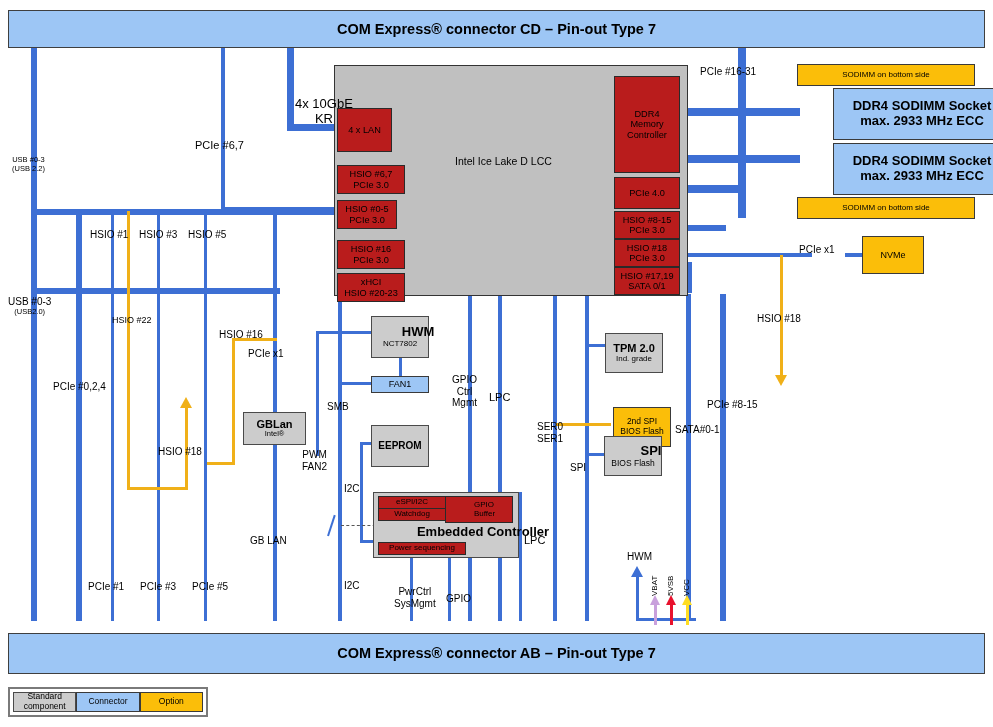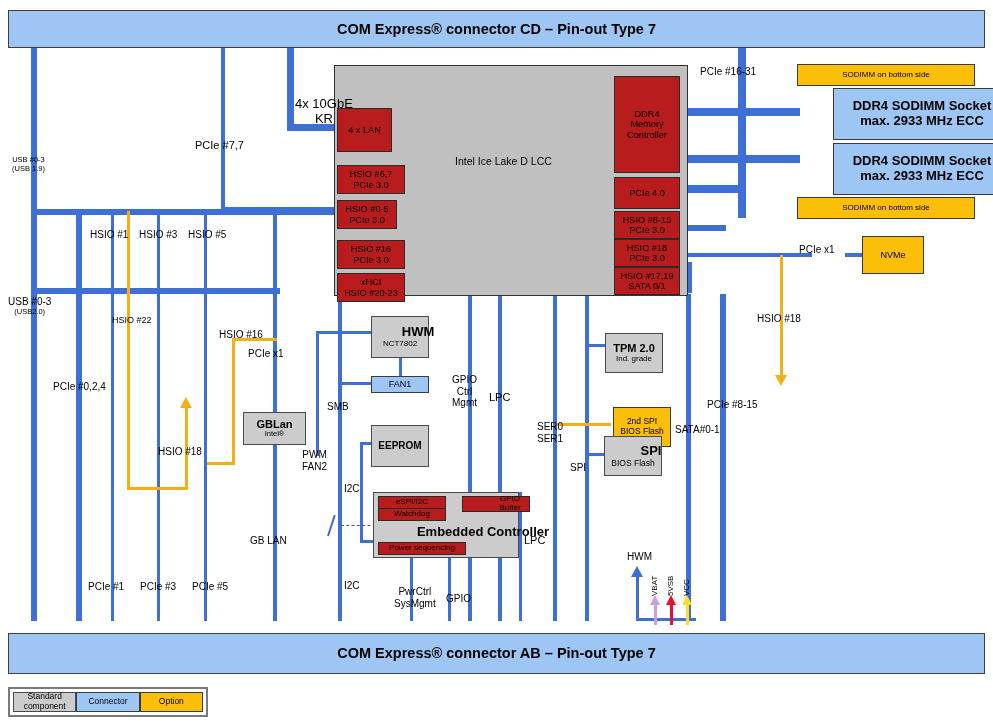--- a/index.html
+++ b/index.html
@@ -1,21 +1,21 @@
 <!DOCTYPE html>
 <html><head>
 <meta charset="utf-8">
 <style>
   html,body{margin:0;padding:0;background:#ffffff;}
   body{font-family:"Liberation Sans", sans-serif;}
   #canvas{position:relative;width:993px;height:727px;background:#fff;overflow:hidden;}
 
   
   .bx{position:absolute;box-sizing:border-box;display:flex;flex-direction:column;
-      align-items:center;justify-content:center;text-align:center;line-height:1.12;}
+      align-items:center;justify-content:center;line-height:1.12;}
   .wire{position:absolute;background:#3d6fd4;}
   .wire-o{position:absolute;background:#f0b018;}
   .lbl{position:absolute;color:#000;white-space:nowrap;line-height:1.15;}
   .lbl.c{text-align:center;}
   .vlbl{position:absolute;color:#000;white-space:nowrap;
         transform-origin:0 0;transform:rotate(-90deg);}
 
   
   .connector{background:#9dc6f5;border:1.5px solid #3f3f3f;
              font-weight:bold;font-size:14.5px;color:#000;
@@ -222,44 +222,44 @@
   <div class="bx gbox" style="left:604px;top:436px;width:58px;height:40px;">
     <span class="t-b f12">SPI</span>
     <span class="f85">BIOS Flash</span>
   </div>
 
   <div style="position:absolute;left:373px;top:492px;width:146px;height:66px;
               background:#cccccc;border:1.4px solid #4a4a4a;box-sizing:border-box;">
     <div class="bx wbox f8" style="left:4px;top:3px;width:68px;height:13px;">
       <span>eSPI/I2C</span>
     </div>
-    <div class="bx wbox f8" style="left:88px;top:3px;width:68px;height:16px;padding-left:28px;">
+    <div class="bx wbox f8" style="left:71px;top:3px;width:68px;height:27px;padding-left:28px;">
       <span>GPIO Buffer</span>
     </div>
     <div class="bx wbox f8" style="left:4px;top:15px;width:68px;height:13px;">
       <span>Watchdog</span>
     </div>
     <div class="bx t-b f12" style="left:0;top:28px;width:146px;height:22px;">
       <span>Embedded Controller</span>
     </div>
     <div class="bx wbox f8" style="left:4px;top:49px;width:88px;height:13px;">
       <span>Power sequencing</span>
     </div>
   </div>
 
   <div class="lbl f75 c" style="left:12px;top:156px;">
     <div>USB #0-3</div>
-    <div>(USB 1.9)</div>
+    <div>(USB 2.2)</div>
   </div>
   <div class="lbl c" style="left:8px;top:296px;">
     <div class="f10">USB #0-3</div>
     <div class="f75">(USB2.0)</div>
   </div>
 
-  <div class="lbl f11" style="left:195px;top:139px;">PCIe #7,7</div>
+  <div class="lbl f11" style="left:195px;top:139px;">PCIe #6,7</div>
   <div class="lbl f12 c" style="left:259px;top:97px;">
     <div>4x 10GbE</div>
     <div>KR</div>
   </div>
   <div class="lbl f10" style="left:700px;top:66px;">PCIe #16-31</div>
 
   <div class="lbl f10" style="left:90px;top:229px;">HSIO #1</div>
   <div class="lbl f10" style="left:139px;top:229px;">HSIO #3</div>
   <div class="lbl f10" style="left:188px;top:229px;">HSIO #5</div>
 

